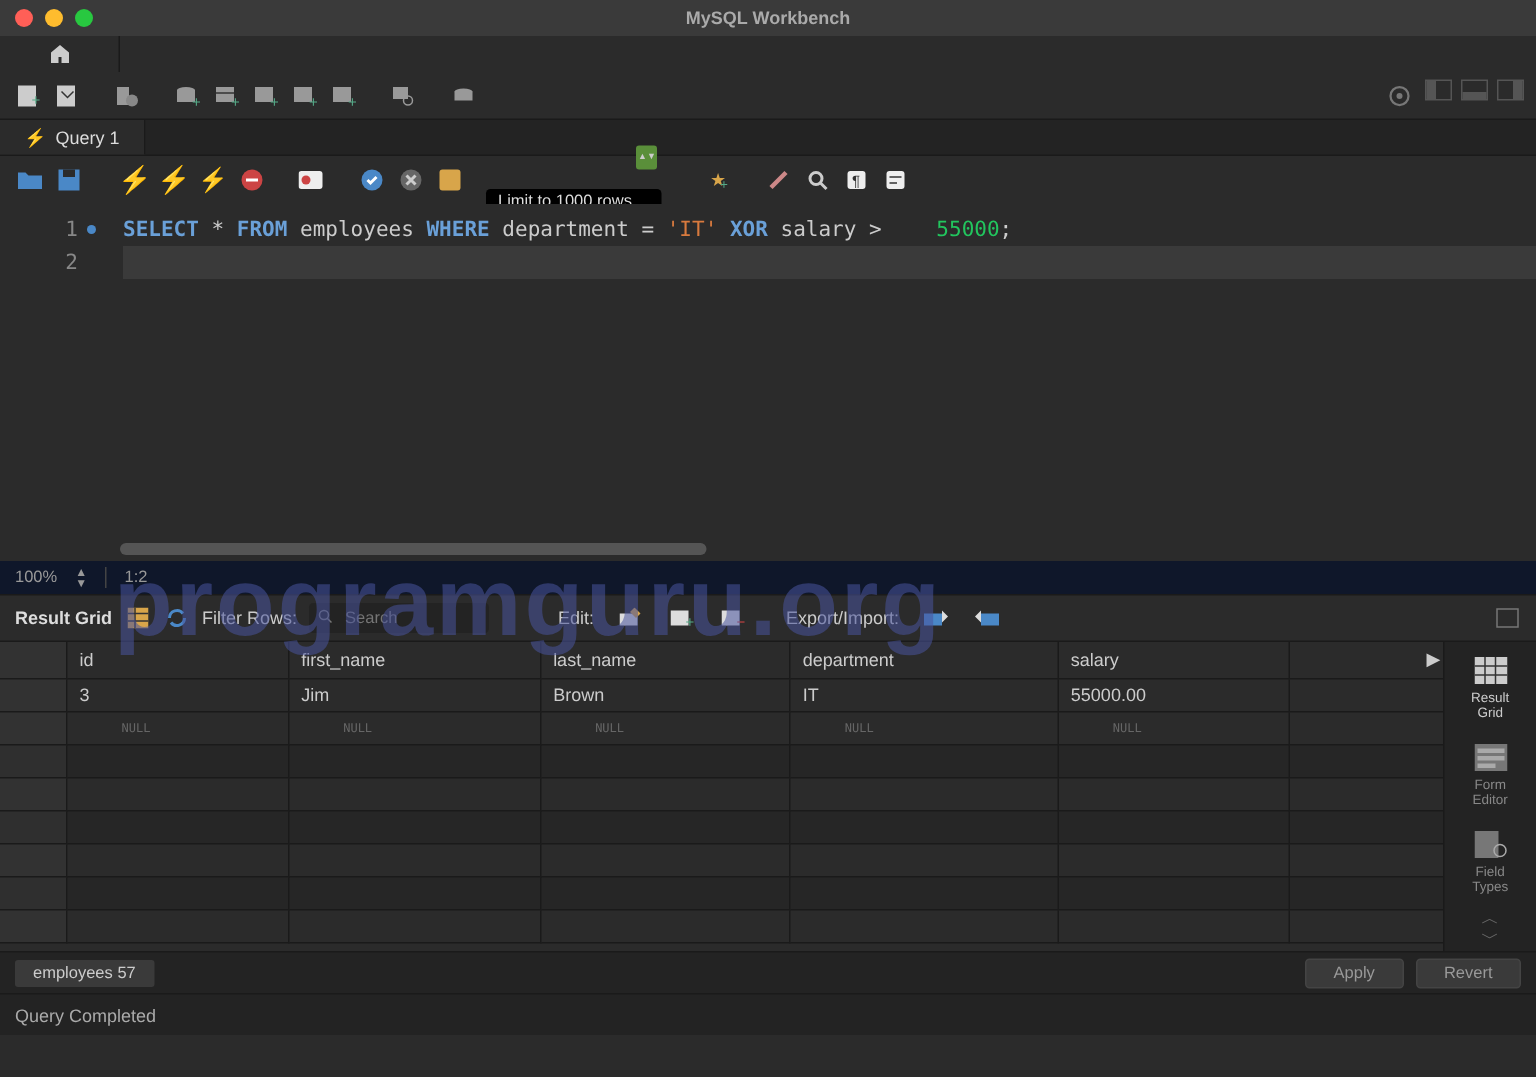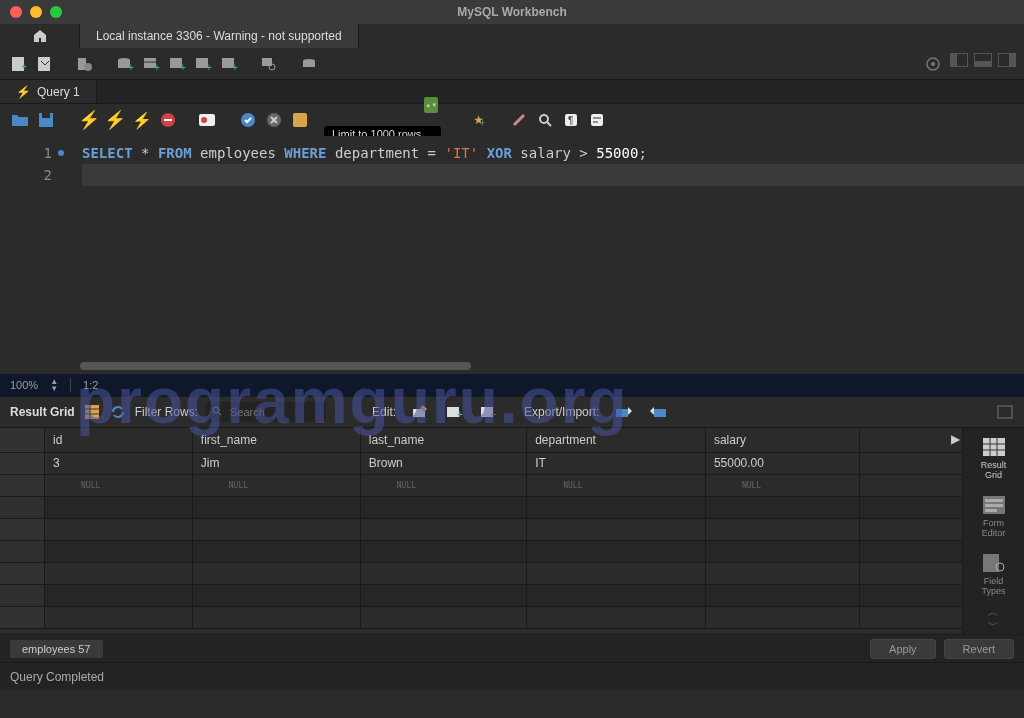--- a/index.html
+++ b/index.html
@@ -162,21 +162,21 @@
   padding-top: 6px;
   padding-left: 22px;
   font-family: Menlo, monospace;
   font-size: 14px;
   color: #ccc;
 }
 .code-line { height: 22px; line-height: 22px; white-space: pre; }
 .code-line.current { background: #3a3a3a; }
 .kw { color: #6aa0d8; font-weight: 600; }
 .str { color: #d87a3e; }
-.num { color: #ffffff; }
+.num { color: #22c55e; margin-left: 28px; }
 .editor-scrollbar {
   position: absolute;
   bottom: 4px;
   left: 80px;
   right: 14px;
   height: 8px;
   background: #2b2b2b;
 }
 .editor-scrollbar-thumb {
   height: 8px;
@@ -365,23 +365,20 @@
     <div class="tl green"></div>
   </div>
   <div class="titlebar-title">MySQL Workbench</div>
 </div>
 
 <div class="conn-tabs">
   <div class="home-tab">
     <svg width="16" height="16" viewBox="0 0 16 16">
         <path fill="#ccc" d="M8 2l6 5v7H9v-4H7v4H2V7z"></path>
       </svg>
-  </div>
-  <div class="conn-tab">
-    <span>Local instance 3306 - Warning - not supported</span>
   </div>
 </div>
 
 <div class="main-toolbar">
   <div class="tb-group">
     <div class="tb-icon">
         <svg width="18" height="18" viewBox="0 0 18 18">
           <rect x="2" y="2" width="12" height="14" fill="#ccc"></rect>
           <text x="11" y="15" font-size="10" fill="#5a8">+</text>
         </svg>

